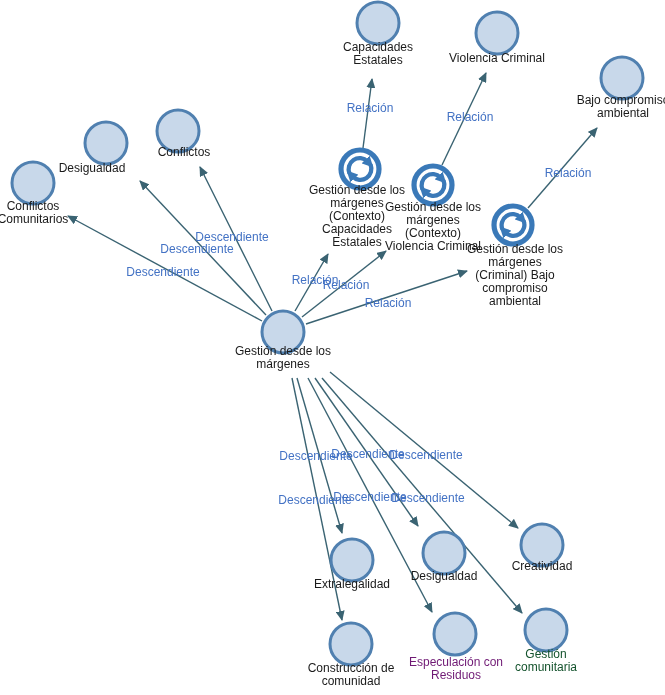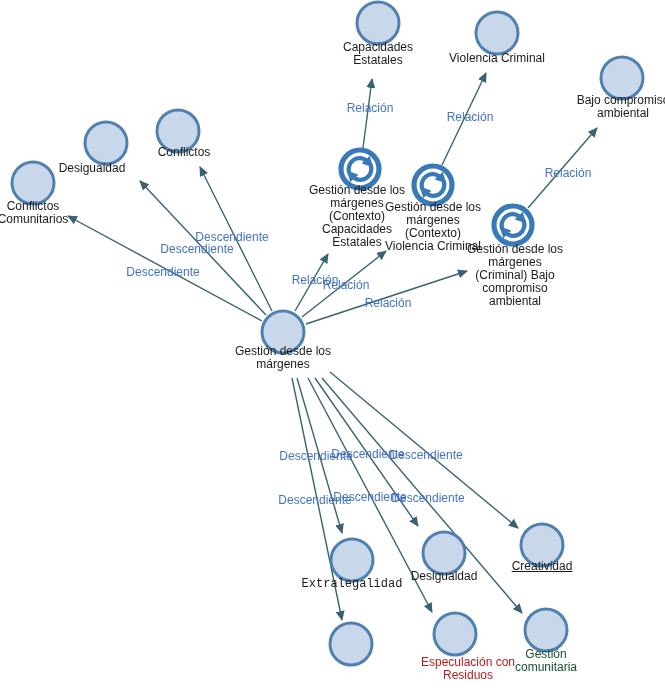--- a/index.html
+++ b/index.html
@@ -143,34 +143,38 @@
         <path d="M 10.5 -4.5 A 11 11 0 0 1 -7.5 7.5" fill="none" stroke="#3a79b8" stroke-width="4.3" marker-end="url(#ah-ctx-bajo)"></path>
       </svg></div>
     <div class="node-label" style="left: 515px; top: 242.5px; color: rgb(26, 26, 26);">
       <div>Gestión desde los</div>
       <div>márgenes</div>
       <div>(Criminal) Bajo</div>
       <div>compromiso</div>
       <div>ambiental</div>
     </div>
     <div class="circle-node" style="background: rgb(200, 216, 234); border: 3.5px solid rgb(80, 128, 176); left: 352px; top: 560px;"></div>
-    <div class="node-label" style="left: 352px; top: 577.5px; color: rgb(26, 26, 26); font-family: Liberation Mono, monospace;">
+    <div class="node-label" style="left: 352px; top: 577.5px; color: rgb(26, 26, 26);">
       <div>Extralegalidad</div>
     </div>
     <div class="circle-node" style="background: rgb(200, 216, 234); border: 3.5px solid rgb(80, 128, 176); left: 444px; top: 553px;"></div>
     <div class="node-label" style="left: 444px; top: 569.5px; color: rgb(26, 26, 26);">
       <div>Desigualdad</div>
     </div>
     <div class="circle-node" style="background: rgb(200, 216, 234); border: 3.5px solid rgb(80, 128, 176); left: 542px; top: 545px;"></div>
-    <div class="node-label" style="left: 542px; top: 559.5px; color: rgb(26, 26, 26); text-decoration: underline;">
+    <div class="node-label" style="left: 542px; top: 559.5px; color: rgb(26, 26, 26);">
       <div>Creatividad</div>
     </div>
     <div class="circle-node" style="background: rgb(200, 216, 234); border: 3.5px solid rgb(80, 128, 176); left: 351px; top: 644px;"></div>
+    <div class="node-label" style="left: 351px; top: 661.5px; color: rgb(26, 26, 26);">
+      <div>Construcción de</div>
+      <div>comunidad</div>
+    </div>
     <div class="circle-node" style="background: rgb(200, 216, 234); border: 3.5px solid rgb(80, 128, 176); left: 455px; top: 634px;"></div>
-    <div class="node-label" style="left: 456px; top: 655.5px; color: #b91c1c; margin-left: 12px;">
+    <div class="node-label" style="left: 456px; top: 655.5px; color: #701a75;">
       <div>Especulación con</div>
       <div>Residuos</div>
     </div>
     <div class="circle-node" style="background: rgb(200, 216, 234); border: 3.5px solid rgb(80, 128, 176); left: 546px; top: 630px;"></div>
     <div class="node-label" style="left: 546px; top: 647.5px; color: #14532d;">
       <div>Gestión</div>
       <div>comunitaria</div>
     </div>
   </div>
 

